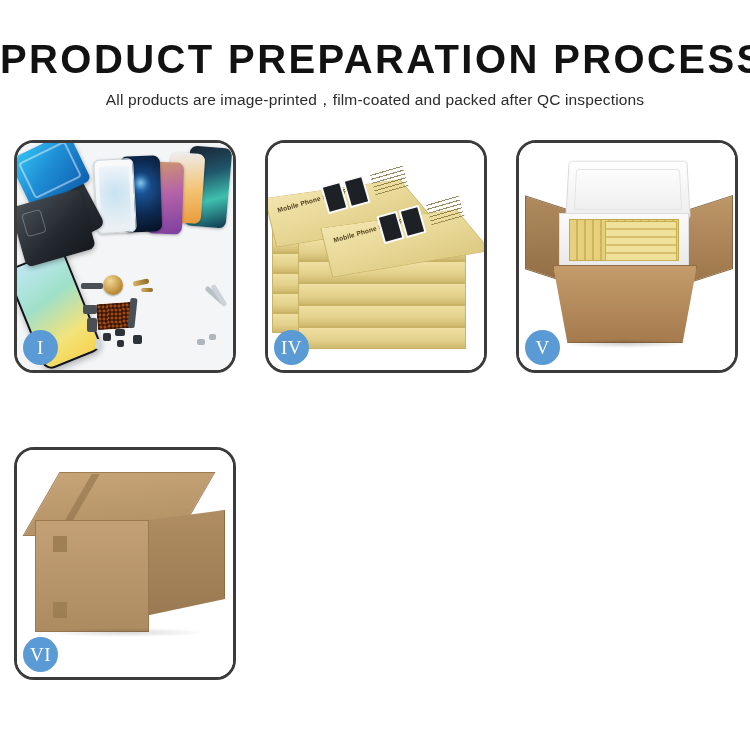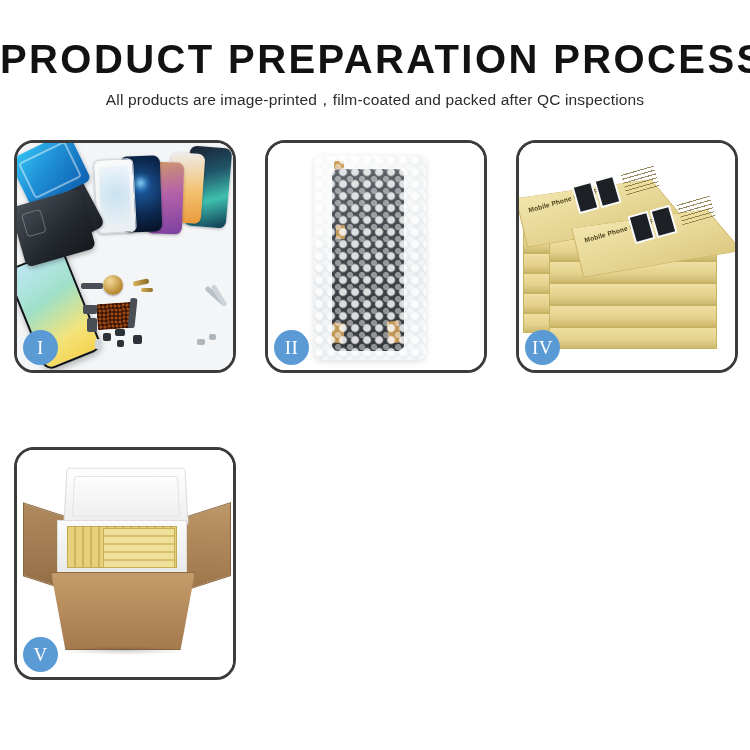--- a/index.html
+++ b/index.html
@@ -442,35 +442,20 @@
       <div class="dot" style="left:116px;top:192px;width:9px;height:9px;"></div>
       <div class="dot" style="left:180px;top:196px;width:8px;height:6px;background:#aeb5bb;"></div>
       <div class="dot" style="left:192px;top:191px;width:7px;height:6px;background:#aeb5bb;"></div>
       <div class="flex" style="left:186px;top:150px;width:24px;height:5px;transform:rotate(42deg);background:#b9c0c6;"></div>
       <div class="flex" style="left:190px;top:150px;width:24px;height:5px;transform:rotate(58deg);background:#cdd3d8;"></div>
 
       <div class="badge">I</div>
     </div>
   </div>
 
-  <div class="panel">
-    <div class="panel-inner">
-      <div class="p2-bg"></div>
-      <div class="p2-pack">
-        <div class="p2-screen"></div>
-        <div class="p2-tape" style="left:20px;top:6px;width:10px;height:8px;"></div>
-        <div class="p2-tape" style="left:22px;top:70px;width:9px;height:14px;"></div>
-        <div class="p2-tape" style="left:18px;top:168px;width:12px;height:20px;transform:rotate(8deg);"></div>
-        <div class="p2-tape" style="left:74px;top:166px;width:12px;height:22px;transform:rotate(-8deg);"></div>
-        <div class="p2-bubbles"></div>
-        <div class="p2-bubbles2"></div>
-      </div>
-      <div class="badge">II</div>
-    </div>
-  </div>
 
 
   <div class="panel">
     <div class="panel-inner">
       <div class="p4-bg"></div>
       <div class="p4-stack">
 
         <div class="p4-box" style="left:4px;top:70px;width:96px;height:18px;"></div>
         <div class="p4-box" style="left:4px;top:90px;width:96px;height:18px;"></div>
         <div class="p4-box" style="left:4px;top:110px;width:96px;height:18px;"></div>
@@ -509,14 +494,27 @@
       <div class="p5-foamlid"></div>
       <div class="p5-foambody"></div>
       <div class="p5-contents"></div>
       <div class="p5-contents2"></div>
       <div class="p5-body"></div>
       <div class="p5-shadow"></div>
       <div class="badge">V</div>
     </div>
   </div>
 
+  <div class="panel">
+    <div class="panel-inner">
+      <div class="p6-bg"></div>
+      <div class="p6-top"></div>
+      <div class="p6-seam"></div>
+      <div class="p6-side"></div>
+      <div class="p6-front"></div>
+      <div class="p6-tape1"></div>
+      <div class="p6-tape2"></div>
+      <div class="p6-shadow"></div>
+      <div class="badge">VI</div>
+    </div>
+  </div>
 
 </div>
 
 </body></html>

